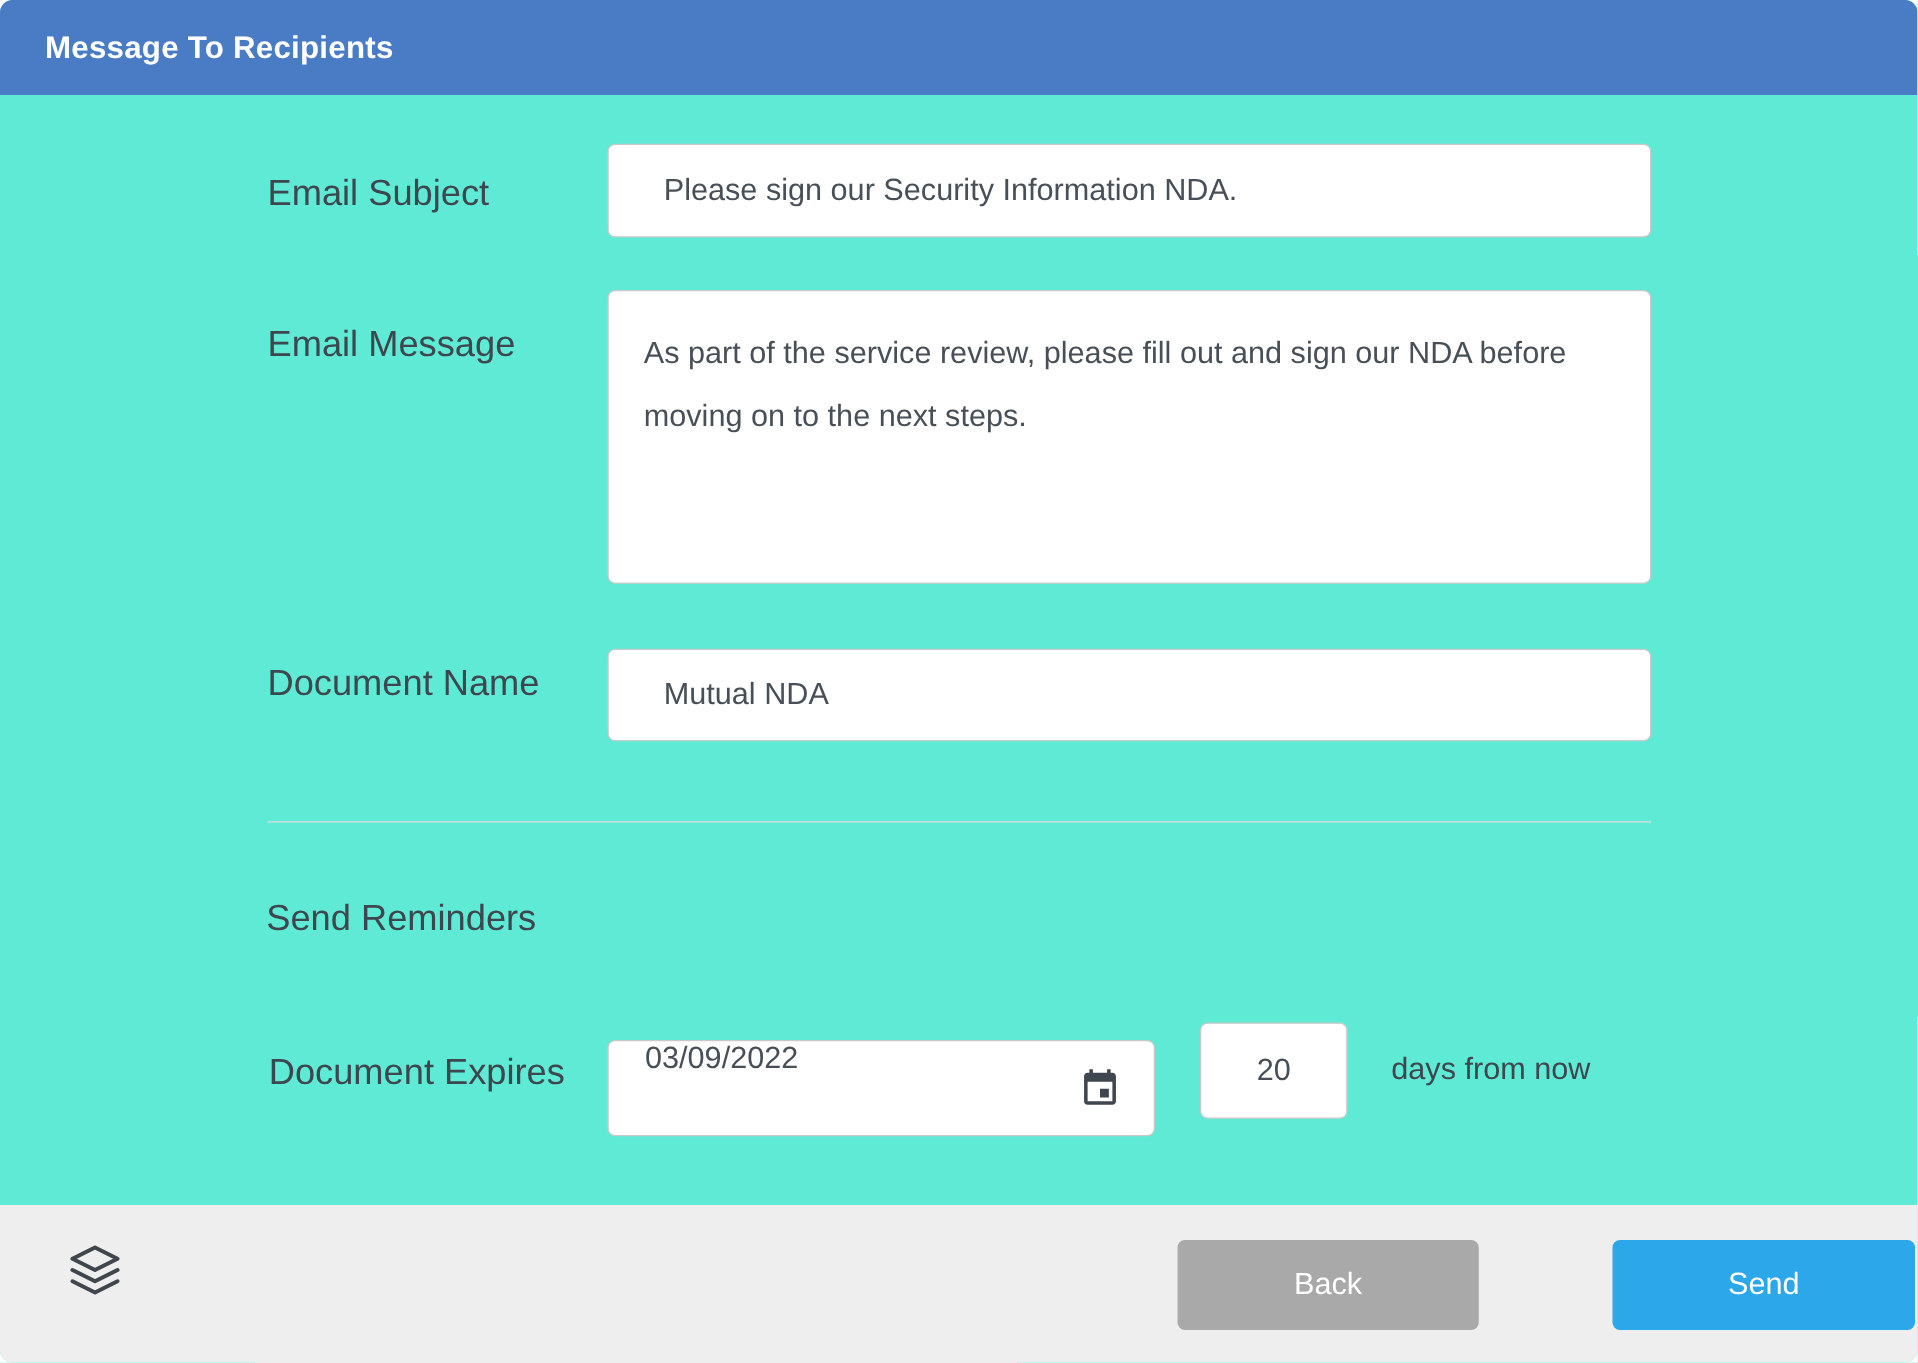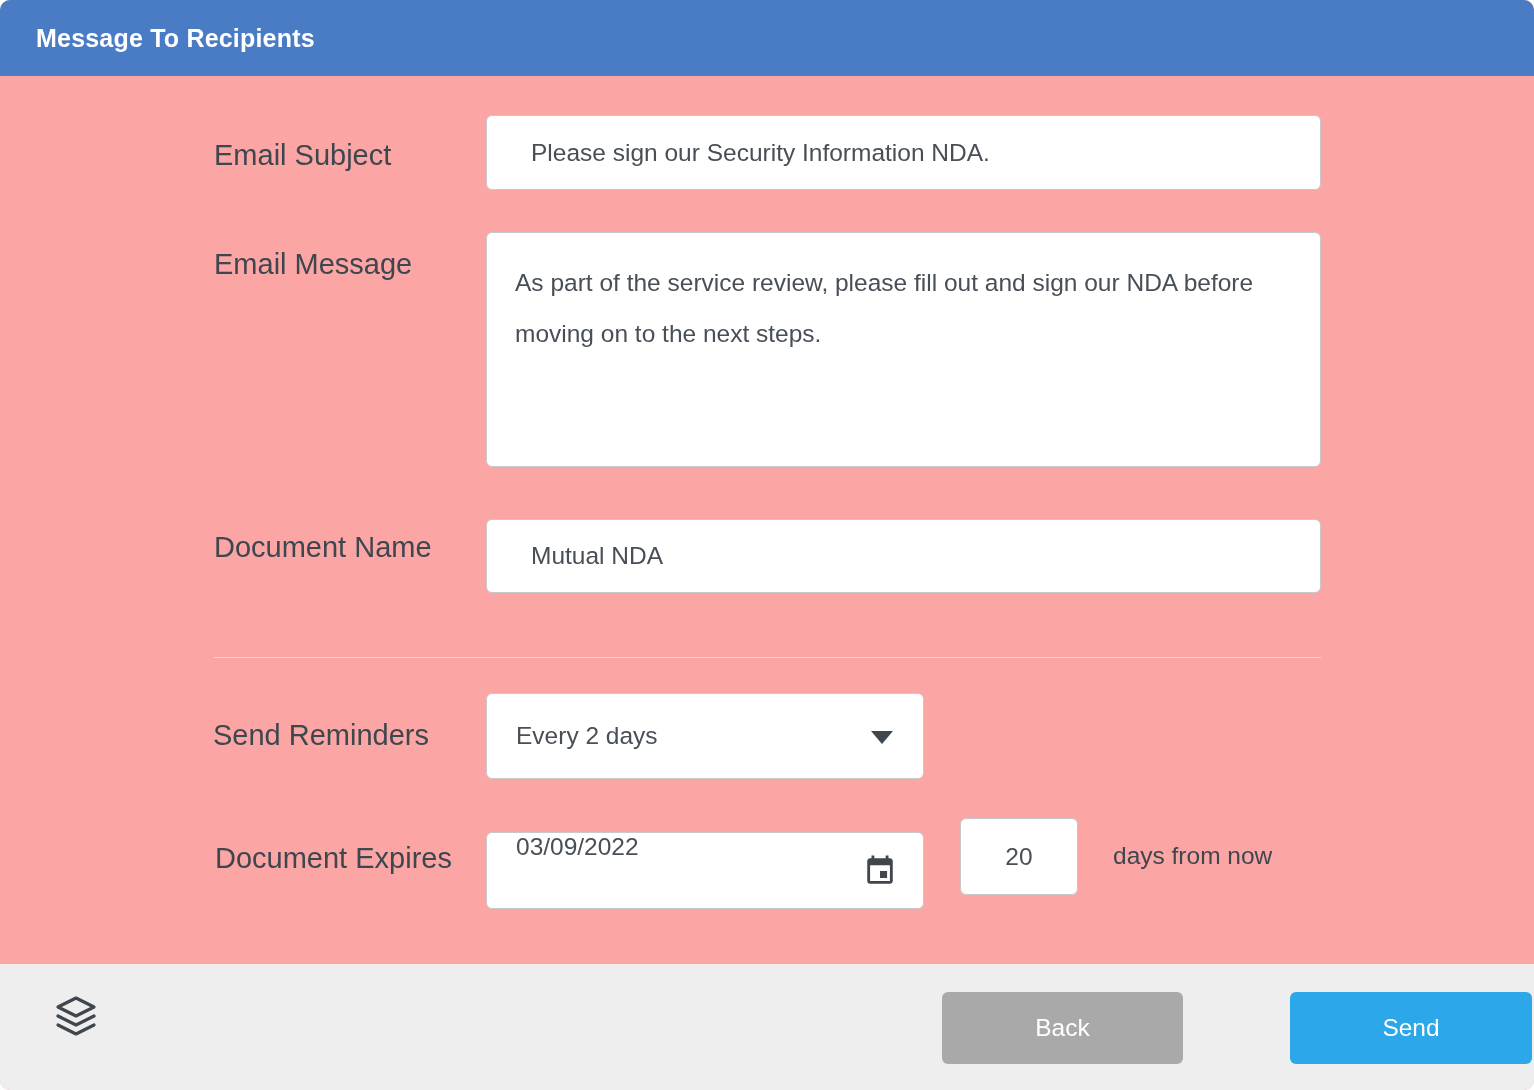--- a/index.html
+++ b/index.html
@@ -3,21 +3,21 @@
 <meta charset="utf-8">
 <style>
   * { margin: 0; padding: 0; box-sizing: border-box; }
   html, body { background: #ffffff; }
   body { font-family: "Liberation Sans", sans-serif; }
 
   .window {
     position: relative;
     width: 1534px;
     height: 1090px;
-    background: #fca5a5;
+    background: #5eead4;
     border-radius: 10px;
     overflow: hidden;
   }
 
   
   .header {
     position: absolute;
     left: 0; top: 0;
     width: 100%; height: 76px;
     background: #4a7cc6;
@@ -148,21 +148,21 @@
 
   
   #subject-input   { left: 486px; top: 115px; width: 835px; height: 75px; }
   #message-input   { left: 486px; top: 232px; width: 835px; height: 235px; }
   #docname-input   { left: 486px; top: 519px; width: 835px; height: 74px; }
   #reminders-select{ left: 486px; top: 693px; width: 438px; height: 86px; }
   #expires-date    { left: 486px; top: 818px; width: 438px; height: 77px; }
   #days-input      { left: 960px; top: 818px; width: 118px; height: 77px; }
 
   #subject-label   { left: 214px; top: 139px; }
-  #message-label   { left: 214px; top: 248px; }
+  #message-label   { left: 214px; top: 260px; }
   #docname-label   { left: 214px; top: 531px; }
   #reminders-label { left: 213px; top: 719px; }
   #expires-label   { left: 215px; top: 842px; }
   #days-suffix     { left: 1113px; top: 842px; }
 </style>
 </head>
 <body>
 
 <div class="window">
 
@@ -175,24 +175,20 @@
 
   <div class="label" id="message-label">Email Message</div>
   <textarea class="textarea" id="message-input" style="">As part of the service review, please fill out and sign our NDA before moving on to the next steps.</textarea>
 
   <div class="label" id="docname-label">Document Name</div>
   <input class="text-input" id="docname-input" type="text" value="Mutual NDA" style="">
 
   <div class="divider"></div>
 
   <div class="label" id="reminders-label">Send Reminders</div>
-  <div class="pseudo-select" id="reminders-select">
-    <span>Every 2 days</span>
-    <span class="chevron-down"></span>
-  </div>
 
   <div class="label" id="expires-label">Document Expires</div>
   <div class="date-field" id="expires-date">
     <span>03/09/2022</span>
     <svg class="calendar-icon" viewBox="0 0 24 24">
       <path fill="#3f464d" d="M17 12h-5v5h5v-5zM16 1v2H8V1H6v2H5c-1.11 0-1.99.9-1.99 2L3 19c0 1.1.89 2 2 2h14c1.1 0 2-.9 2-2V5c0-1.1-.9-2-2-2h-1V1h-2zm3 18H5V8h14v11z"></path>
     </svg>
   </div>
   <input class="days-input" id="days-input" type="text" value="20" style="">
   <div class="suffix-text" id="days-suffix">days from now</div>

